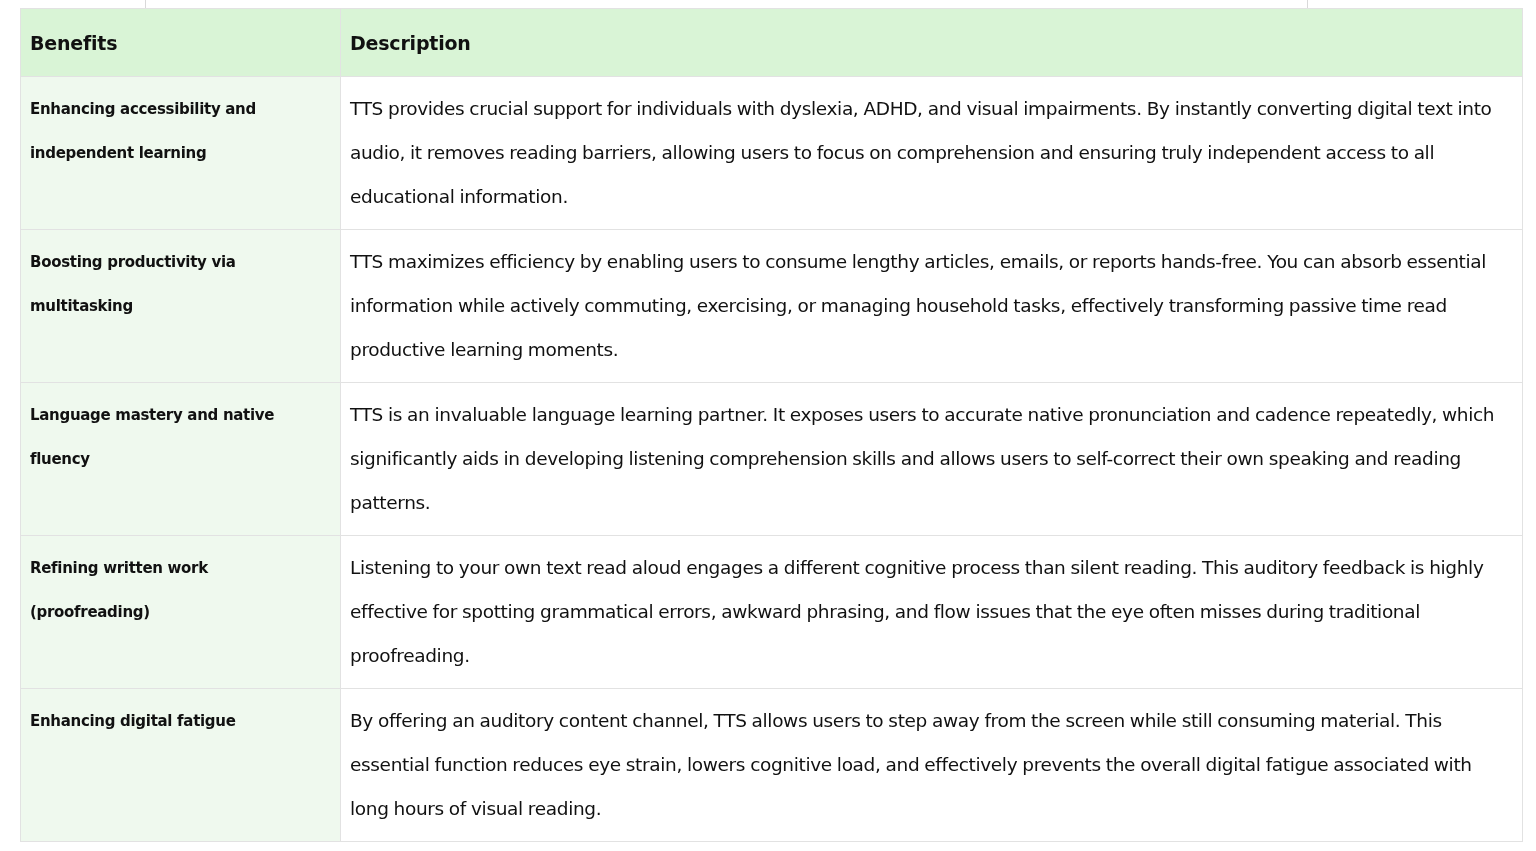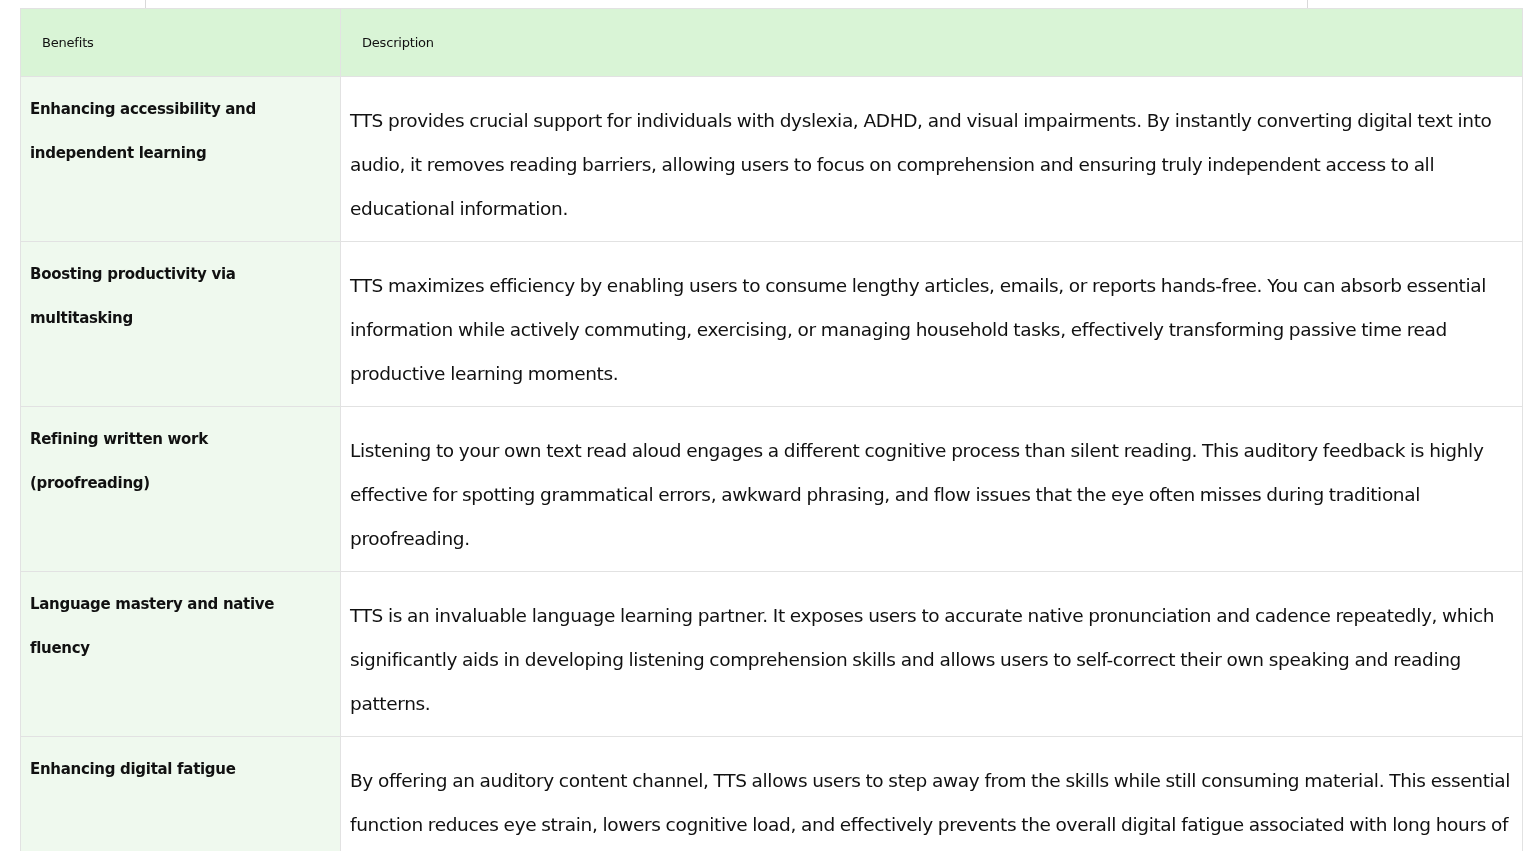--- a/index.html
+++ b/index.html
@@ -32,40 +32,40 @@
       border-collapse: collapse;
       table-layout: fixed;
     }
     table.benefits th, table.benefits td {
       border: 1px solid #e2e2e2;
       vertical-align: top;
       text-align: left;
     }
     table.benefits thead th {
       background: #d9f4d6;
-      font-weight: normal;
-      font-size: 13px;
+      font-weight: bold;
+      font-size: 19px;
       height: 67px;
-      padding: 0 21px;
+      padding: 0 9px;
       vertical-align: middle;
       letter-spacing: -0.2px;
     }
     table.benefits td.benefit {
       background: #eff9ee;
       font-weight: bold;
       font-size: 15px;
       line-height: 44px;
       padding: 10px 9px 10px 9px;
       letter-spacing: -0.3px;
     }
     table.benefits td.desc {
       background: #ffffff;
       font-size: 18.5px;
       line-height: 44px;
-      padding: 22px 9px 10px 9px;
+      padding: 10px 9px 10px 9px;
       letter-spacing: -0.35px;
       word-spacing: -0.5px;
     }
     table.benefits tbody tr { height: 152px; }
     col.c1 { width: 320px; }
   </style>
 </head>
 <body>
 
 <div class="top-lines">
@@ -87,25 +87,25 @@
   <tbody>
     <tr>
       <td class="benefit">Enhancing accessibility and independent learning</td>
       <td class="desc">TTS provides crucial support for individuals with dyslexia, ADHD, and visual impairments. By instantly converting digital text into audio, it removes reading barriers, allowing users to focus on comprehension and ensuring truly independent access to all educational information.</td>
     </tr>
     <tr>
       <td class="benefit">Boosting productivity via multitasking</td>
       <td class="desc">TTS maximizes efficiency by enabling users to consume lengthy articles, emails, or reports hands-free. You can absorb essential information while actively commuting, exercising, or managing household tasks, effectively transforming passive time read productive learning moments.</td>
     </tr>
     <tr>
+      <td class="benefit">Language mastery and native fluency</td>
+      <td class="desc">TTS is an invaluable language learning partner. It exposes users to accurate native pronunciation and cadence repeatedly, which significantly aids in developing listening comprehension skills and allows users to self-correct their own speaking and reading patterns.</td>
+    </tr>
+    <tr>
       <td class="benefit">Refining written work (proofreading)</td>
       <td class="desc">Listening to your own text read aloud engages a different cognitive process than silent reading. This auditory feedback is highly effective for spotting grammatical errors, awkward phrasing, and flow issues that the eye often misses during traditional proofreading.</td>
     </tr>
     <tr>
-      <td class="benefit">Language mastery and native fluency</td>
-      <td class="desc">TTS is an invaluable language learning partner. It exposes users to accurate native pronunciation and cadence repeatedly, which significantly aids in developing listening comprehension skills and allows users to self-correct their own speaking and reading patterns.</td>
-    </tr>
-    <tr>
       <td class="benefit">Enhancing digital fatigue</td>
-      <td class="desc">By offering an auditory content channel, TTS allows users to step away from the skills while still consuming material. This essential function reduces eye strain, lowers cognitive load, and effectively prevents the overall digital fatigue associated with long hours of visual reading.</td>
+      <td class="desc">By offering an auditory content channel, TTS allows users to step away from the screen while still consuming material. This essential function reduces eye strain, lowers cognitive load, and effectively prevents the overall digital fatigue associated with long hours of visual reading.</td>
     </tr>
   </tbody>
 </table>
 
 </body></html>

